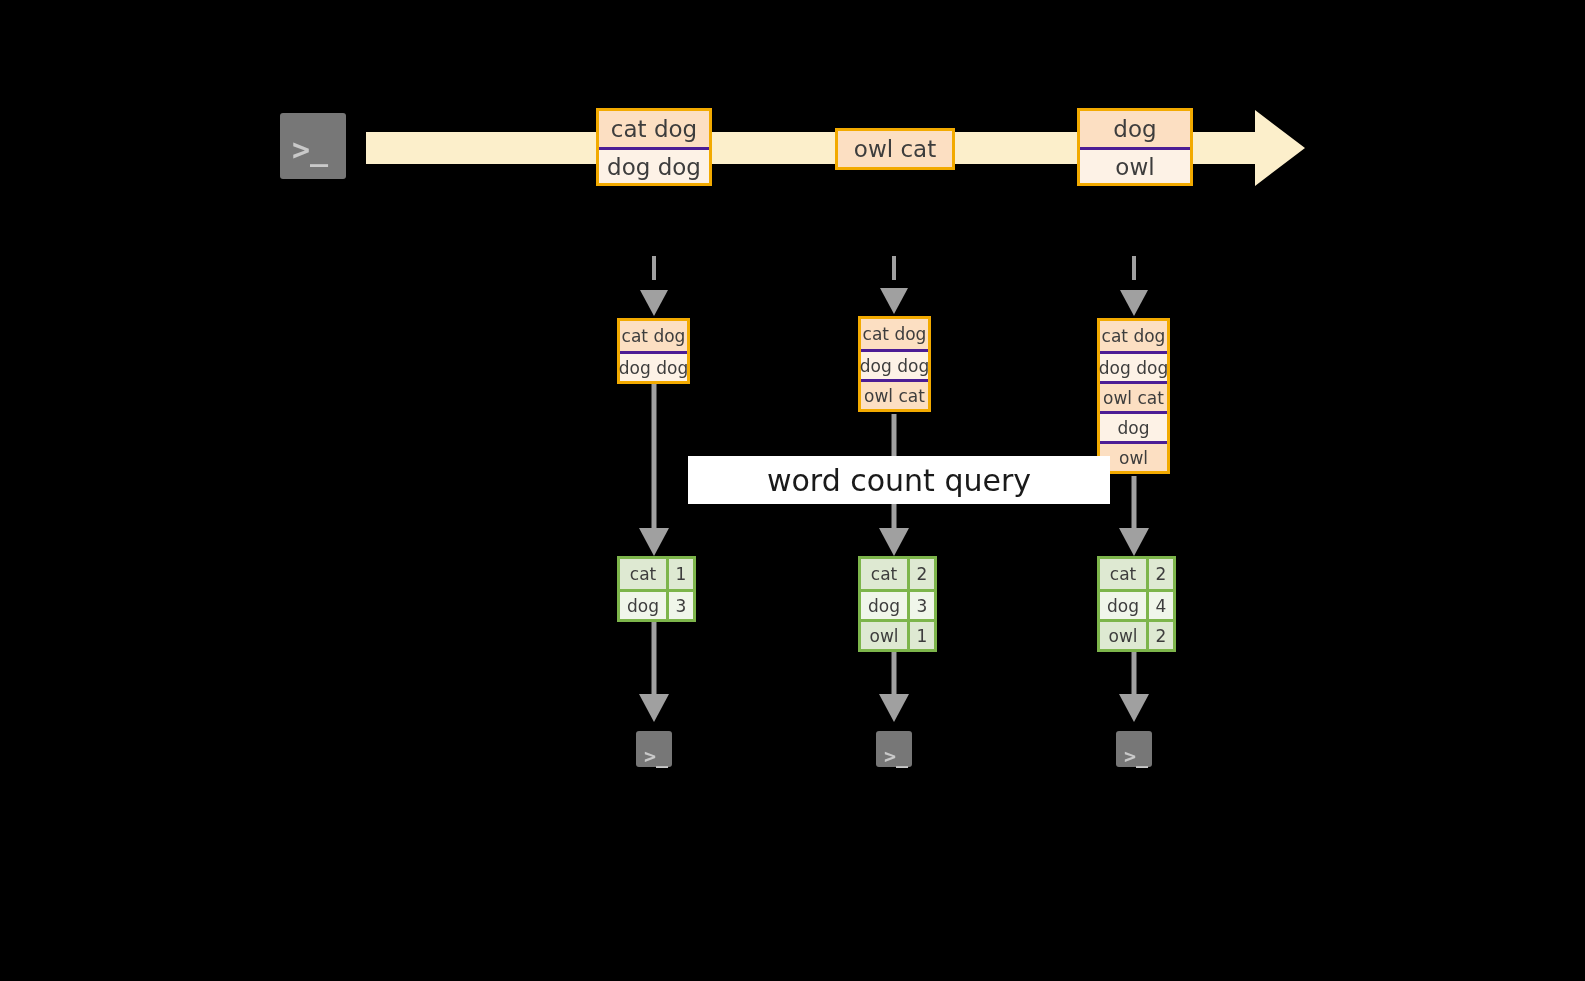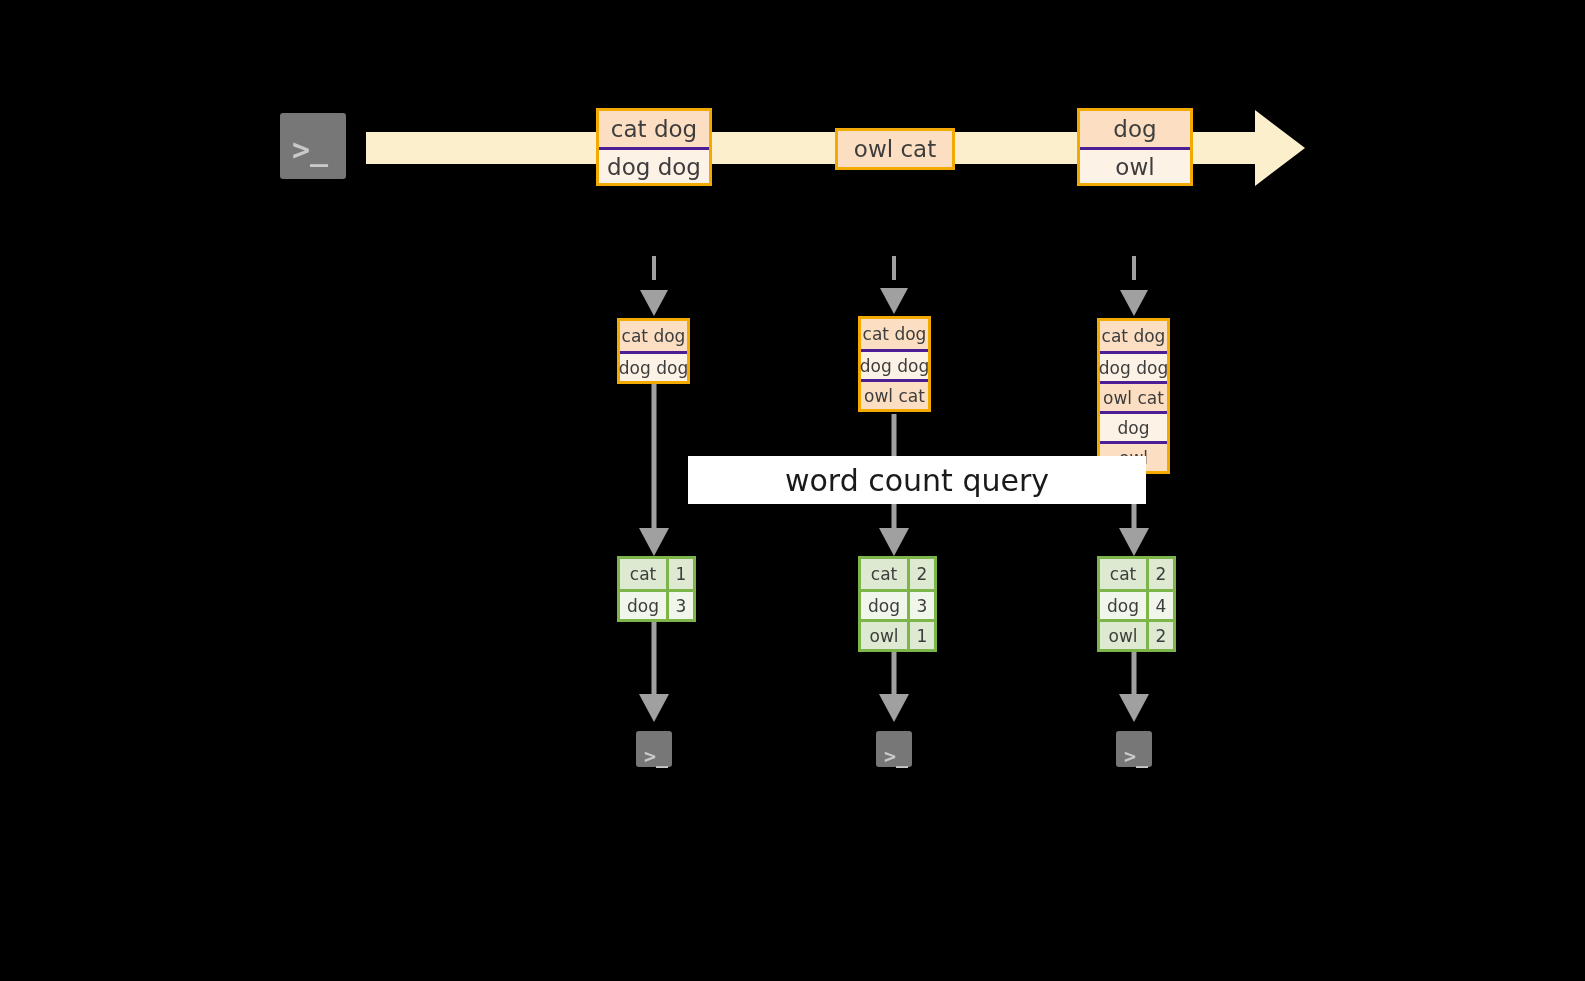--- a/index.html
+++ b/index.html
@@ -209,21 +209,21 @@
   </div>
 
   <div class="rec-stack mid-rec" style="left:1097px; top:318px; width:73px;">
     <div class="rec-row rec-dark">cat dog</div>
     <div class="rec-row rec-light">dog dog</div>
     <div class="rec-row rec-dark">owl cat</div>
     <div class="rec-row rec-light">dog</div>
     <div class="rec-row rec-dark">owl</div>
   </div>
 
-  <div class="query-banner" style="left:688px; top:456px; width:458px; height:48px;">
+  <div class="query-banner" style="left:688px; top:456px; width:422px; height:48px;">
     <span>word count query</span>
   </div>
 
   <div class="count-table" style="left:617px; top:556px; width:79px;">
     <div class="count-row">
       <div class="count-key cnt-dark">cat</div>
       <div class="count-val cnt-dark">1</div>
     </div>
     <div class="count-row">
       <div class="count-key cnt-light">dog</div>

